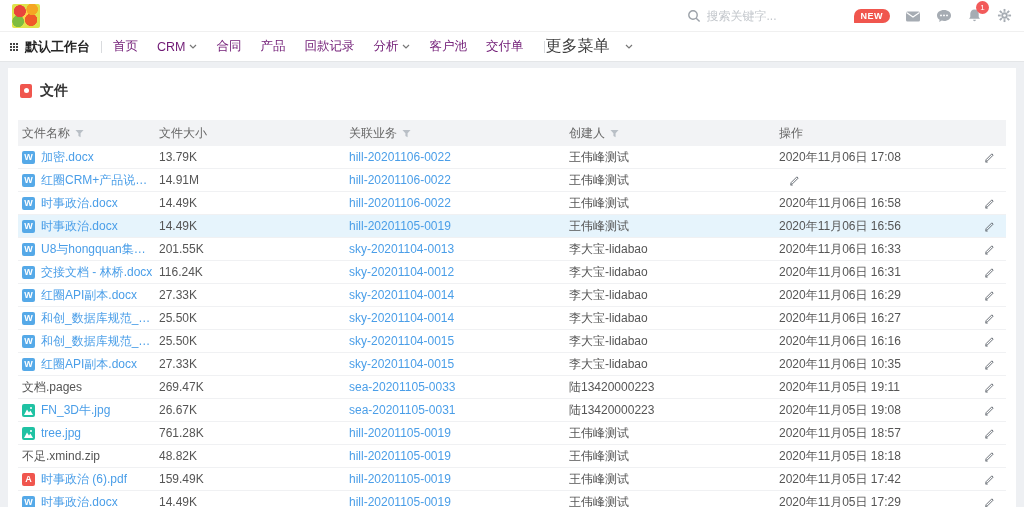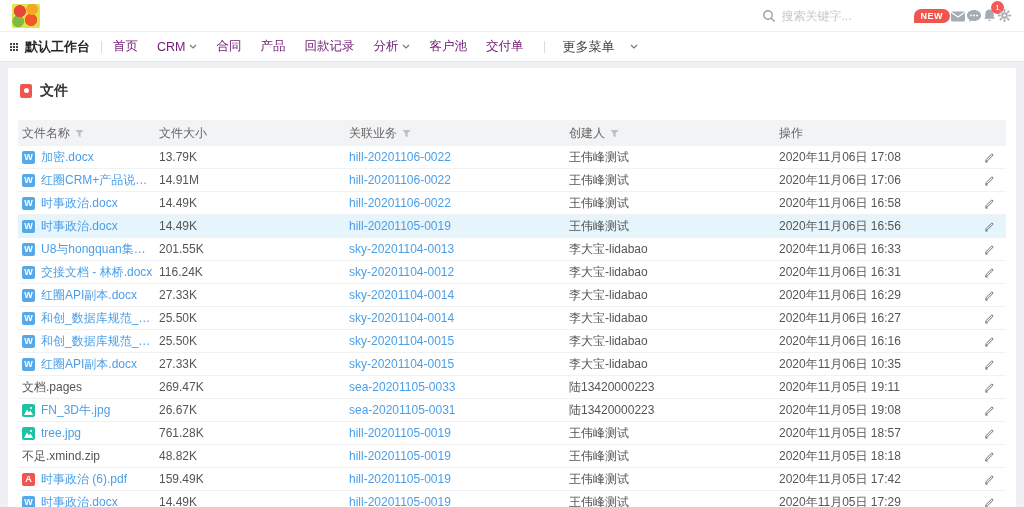--- a/index.html
+++ b/index.html
@@ -10,43 +10,43 @@
   .topbar { height:32px; background:#fff; border-bottom:1px solid #f0f0f0;
             display:flex; align-items:center; padding:0 12px; }
   .logo { width:28px; height:24px; border-radius:2px; margin-left:0;
           background:
             radial-gradient(circle at 28% 30%, #e8453c 0 22%, transparent 24%),
             radial-gradient(circle at 72% 22%, #f5a623 0 20%, transparent 22%),
             radial-gradient(circle at 22% 72%, #7ebc3f 0 20%, transparent 22%),
             radial-gradient(circle at 68% 66%, #f05a28 0 24%, transparent 26%),
             radial-gradient(circle at 50% 48%, #ffd24a 0 30%, transparent 32%),
             #dfe34a; }
-  .topbar-right { margin-left:auto; display:flex; align-items:center; gap:0; }
+  .topbar-right { margin-left:auto; display:flex; align-items:center; gap:15px; }
   .search { display:flex; align-items:center; gap:6px; margin-right:14px; }
   .search input { border:none; outline:none; font-size:12px; width:118px; color:#333;
                   font-family:inherit; background:transparent; }
   .search input::placeholder { color:#c3c7cc; }
   .new-badge { background:#f0564e; color:#fff; font-size:9px; font-weight:bold;
                padding:2px 7px; border-radius:8px 8px 8px 1px; letter-spacing:.5px; }
   .tb-icon { position:relative; display:inline-flex; align-items:center; cursor:pointer; }
   .bell-badge { position:absolute; top:-7px; right:-7px; min-width:13px; height:13px;
                 background:#f25a5a; color:#fff; border-radius:50%; font-size:8px;
                 display:flex; align-items:center; justify-content:center; padding:0 2px; }
 
   
   .navbar { height:30px; background:#fff; border-bottom:1px solid #e4e6e8;
             display:flex; align-items:center; padding:0 10px; }
   .grid-icon { display:grid; grid-template-columns:repeat(3,2px); grid-gap:1px; margin-right:7px; cursor:pointer; }
   .grid-icon i { width:2px; height:2px; background:#444; }
   .workspace { font-size:13px; font-weight:bold; color:#262626; cursor:pointer; }
   .v-divider { width:1px; height:12px; background:#d9dbde; margin:0 11px; }
   .nav-item { display:flex; align-items:center; gap:4px; font-size:12.5px; color:#701a75;
               margin-right:19px; cursor:pointer; white-space:nowrap; }
-  .more-menu { display:flex; align-items:center; gap:16px; font-size:13px; color:#404040;
-               margin-left:17px; cursor:pointer; }
+  .more-menu { display:flex; align-items:center; gap:16px; font-size:16px; color:#404040;
+               margin-left:0; cursor:pointer; }
 
   
   .content { padding:6px 8px 0; height:445px; }
   .card { background:#fff; height:100%; }
   .title-row { display:flex; align-items:center; padding:14px 0 20px 12px; }
   .title-icon { position:relative; width:12px; height:14px; background:#f0564e; border-radius:2px; }
   .title-icon::after { content:""; position:absolute; left:3.5px; top:3.5px; width:5px; height:5px;
                        background:#fff; border-radius:50%; }
   .page-title { font-size:14px; font-weight:bold; color:#333; margin-left:8px; }
 
@@ -241,21 +241,20 @@
             <div class="tr">
               <div class="td col-name">
                 <span class="ficon" style="background: rgb(85, 169, 232);">W</span>
                 <a class="flink">红圈CRM+产品说明201901_前端...</a>
               </div>
               <div class="td col-size">14.91M</div>
               <div class="td col-biz">
                 <a class="biz-link">hill-20201106-0022</a>
               </div>
               <div class="td col-creator">王伟峰测试</div>
-              <div class="td col-time">2020年11月06日 17:06</div>
               <div class="td col-action">
                 <span class="edit-btn">
                   <svg width="11" height="11" viewBox="0 0 12 12">
                     <path d="M1.8 10.3 L2.4 8.2 L8.6 2 L10 3.4 L3.8 9.6 Z" fill="none" stroke="#5f666d" stroke-width="1"></path>
                     <line x1="1.6" y1="11" x2="4" y2="11" stroke="#5f666d" stroke-width="1"></line>
                   </svg>
                 </span>
               </div>
             </div>
             <div class="tr">

